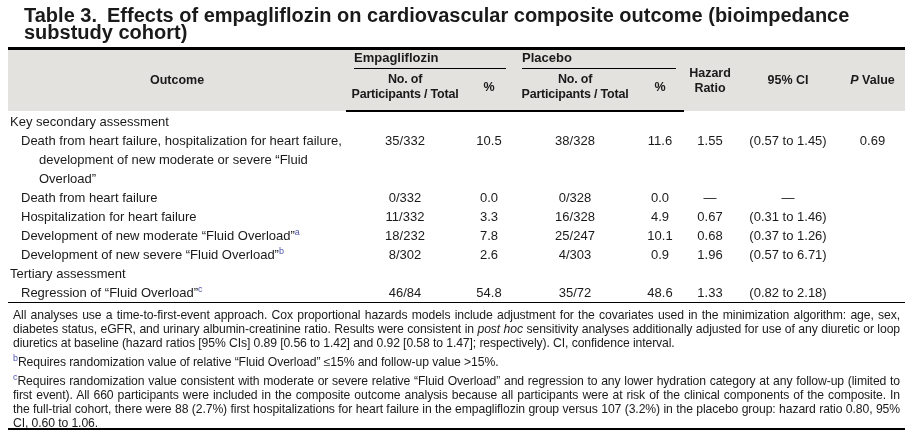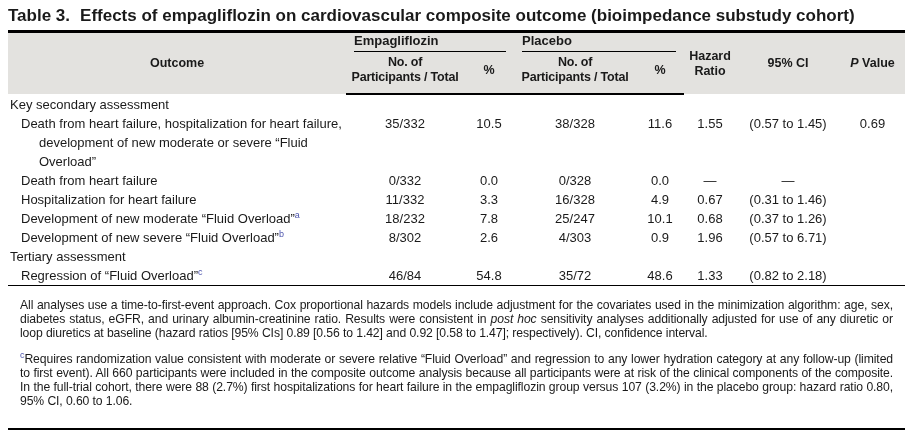--- a/index.html
+++ b/index.html
@@ -7,22 +7,22 @@
     position:relative;
     width:913px;height:433px;
     background:#ffffff;
     overflow:hidden;
     font-family:"Liberation Sans","DejaVu Sans",sans-serif;
     color:var(--ink,#1a1a1a);
     box-sizing:border-box;
   }
   
   .title{
-    padding:7px 8px 6px 8px;
-    font-size:17px;
+    padding:7px 8px 6px 24px;
+    font-size:20px;
     line-height:17px;
   }
   .title-label{font-weight:bold;margin-right:10px;}
   .title-text{font-weight:600;}
   
   table.main{
     margin:0 8px;
     width:897px;
     border-collapse:collapse;
     table-layout:fixed;
@@ -82,21 +82,21 @@
     line-height:0;
   }
   
   .footnotes{
     margin:5px 8px 0 8px;
     font-size:12.2px;
     line-height:14px;
     text-align:justify;
     letter-spacing:-0.1px;
   }
-  .footnotes p{margin:12px;}
+  .footnotes p{margin:5px;}
   .fn-marker{
     color:var(--blue,#4d55ad);
     font-size:9px;
     line-height:0;
     vertical-align:super;
   }
   .bottom-rule{
     position:absolute;
     left:8px;right:8px;bottom:3px;
     border-top:2px solid #000;
@@ -209,18 +209,19 @@
           <td class="num-cell">48.6</td>
           <td class="num-cell">1.33</td>
           <td class="num-cell">(0.82 to 2.18)</td>
           <td class="num-cell"></td>
         </tr>
       </tbody>
   </table>
 
   <div class="footnotes">
       <p><span>All analyses use a time-to-first-event approach. Cox proportional hazards models include adjustment for the covariates used in the minimization algorithm: age, sex, diabetes status, eGFR, and urinary albumin-creatinine ratio. Results were consistent in </span><span class="italic">post hoc</span><span> sensitivity analyses additionally adjusted for use of any diuretic or loop diuretics at baseline (hazard ratios [95% CIs] 0.89 [0.56 to 1.42] and 0.92 [0.58 to 1.47]; respectively). CI, confidence interval.</span></p>
+      <p><span class="fn-marker">b</span><span>Requires randomization value of relative “Fluid Overload” ≤15% and follow-up value &gt;15%.</span></p>
       <p><span class="fn-marker">c</span><span>Requires randomization value consistent with moderate or severe relative “Fluid Overload” and regression to any lower hydration category at any follow-up (limited to first event). All 660 participants were included in the composite outcome analysis because all participants were at risk of the clinical components of the composite. In the full-trial cohort, there were 88 (2.7%) first hospitalizations for heart failure in the empagliflozin group versus 107 (3.2%) in the placebo group: hazard ratio 0.80, 95% CI, 0.60 to 1.06.</span></p>
     </div>
 
   <div class="bottom-rule"></div>
 
 </div>
 
 </body></html>

